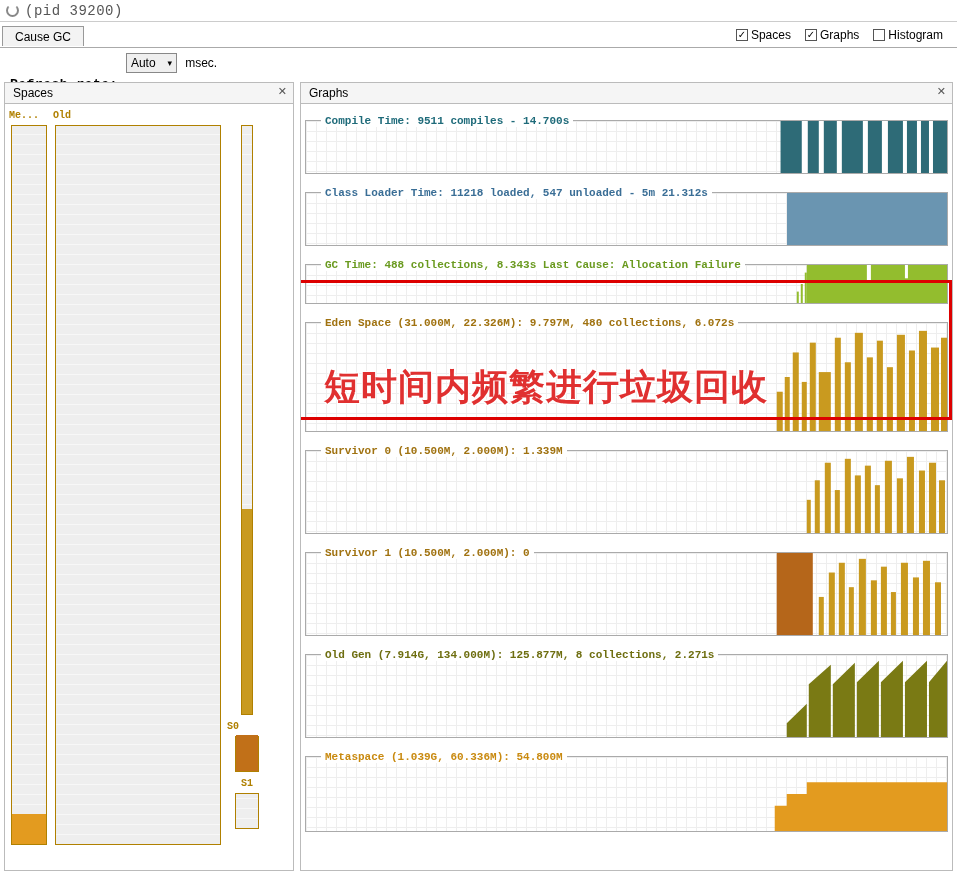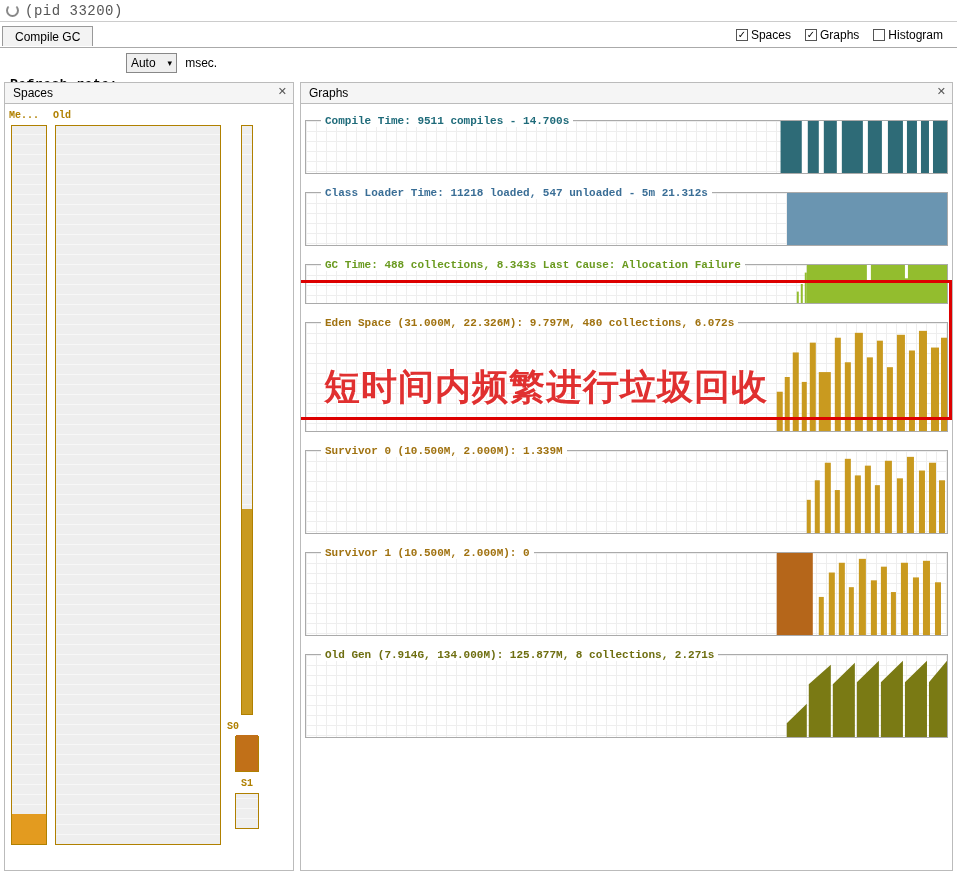--- a/index.html
+++ b/index.html
@@ -69,25 +69,25 @@
     left:18px; top:40px; letter-spacing:1px; z-index:5;
   }
   .red-outline { position:absolute; border:3px solid #d00; z-index:4; }
   svg.spark { position:absolute; bottom:0; left:0; width:100%; height:100%; }
 </style>
 </head>
 <body>
 
 <div class="titlebar">
   <span class="spinner"></span>
-  <span class="mono pid">(pid 33200)</span>
+  <span class="mono pid">(pid 39200)</span>
 </div>
 
 <div class="tabbar">
-  <div class="tab"><span>Compile GC</span></div>
+  <div class="tab"><span>Cause GC</span></div>
   <div class="spacer"></div>
   <label class="cb">
     <span class="box">✓</span>
     <span>Spaces</span>
   </label>
   <label class="cb">
     <span class="box">✓</span>
     <span>Graphs</span>
   </label>
   <label class="cb">
@@ -270,16 +270,24 @@
 
       <div class="graph-block">
         <span class="graph-legend olive-t">Old Gen (7.914G, 134.000M): 125.877M, 8 collections, 2.271s</span>
         <div class="graph-box med">
           <svg class="spark" viewBox="0 0 640 84" preserveAspectRatio="none">
             <path fill="#7a7a14" d="M480,84 L480,70 L500,50 L500,84 L502,84 L502,30 L524,10 L524,84 L526,84 L526,30 L548,8 L548,84 L550,84 L550,28 L572,6 L572,84 L574,84 L574,28 L596,6 L596,84 L598,84 L598,28 L620,6 L620,84 L622,84 L622,28 L640,6 L640,84 Z"></path>
           </svg>
         </div>
       </div>
 
+      <div class="graph-block">
+        <span class="graph-legend orange-t">Metaspace (1.039G, 60.336M): 54.800M</span>
+        <div class="graph-box short">
+          <svg class="spark" viewBox="0 0 640 76" preserveAspectRatio="none">
+            <path fill="#e39b1f" d="M468,76 L468,50 L480,50 L480,38 L500,38 L500,26 L640,26 L640,76 Z"></path>
+          </svg>
+        </div>
+      </div>
 
     </div>
   </div>
 </div>
 
 </body></html>

